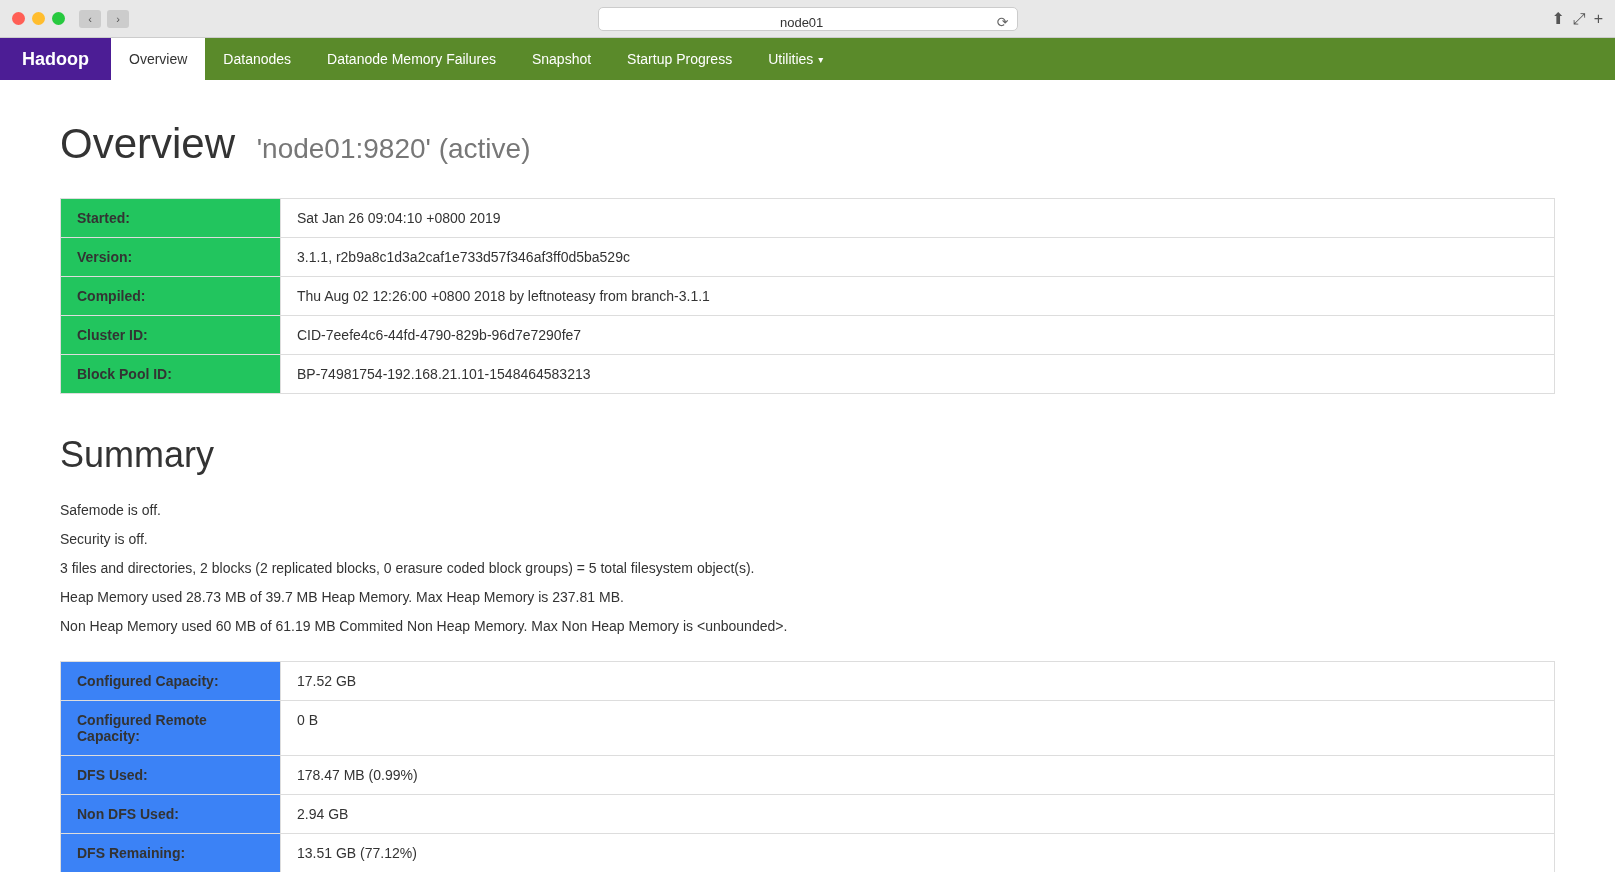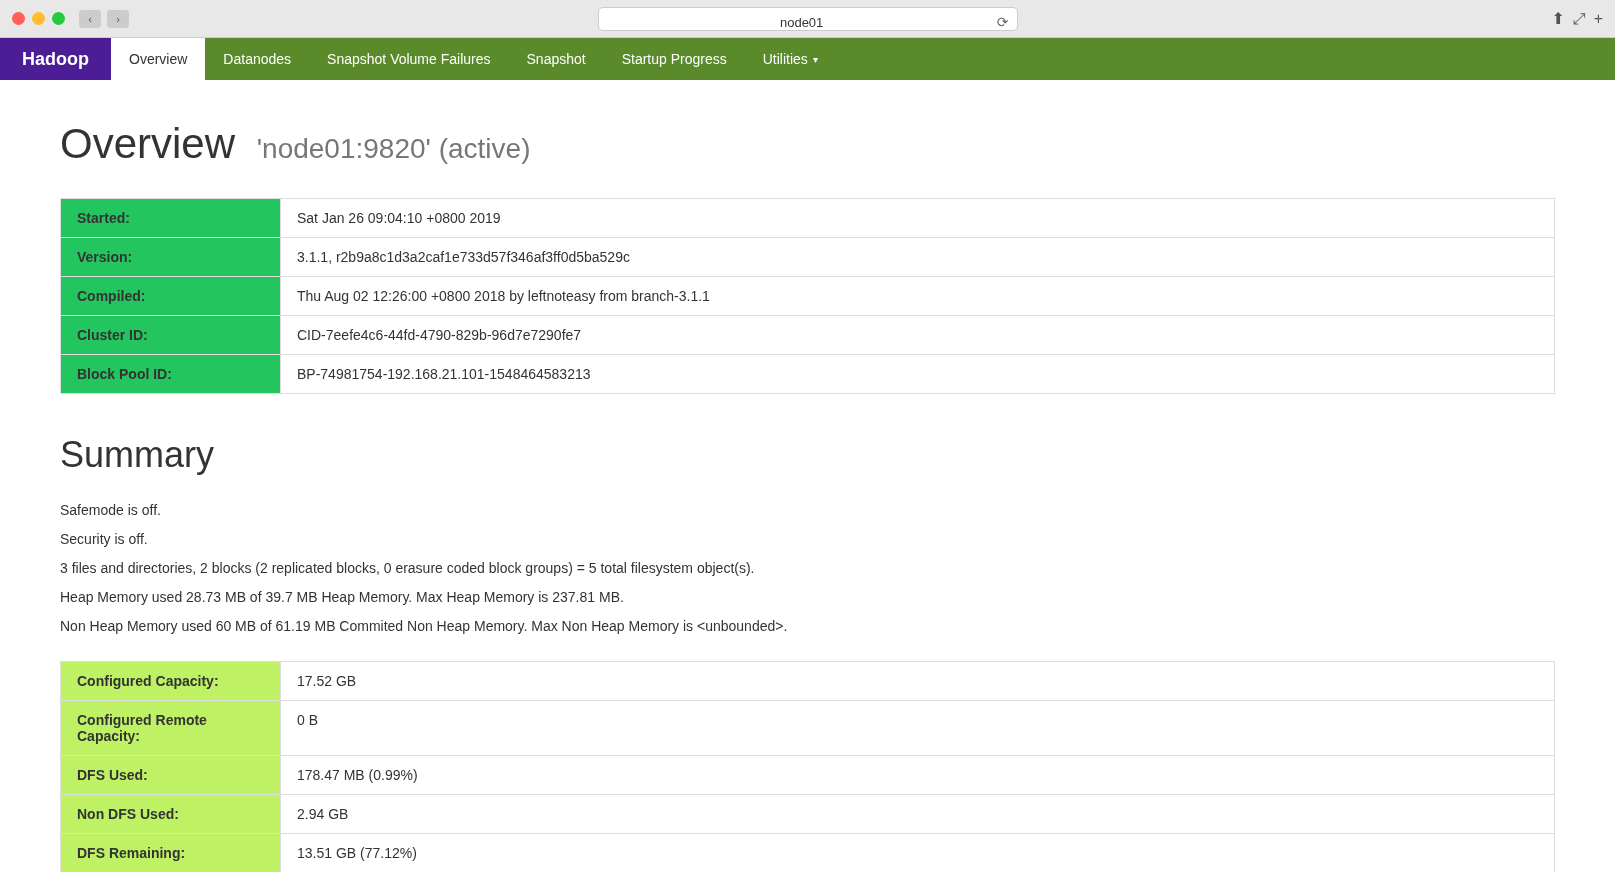--- a/index.html
+++ b/index.html
@@ -190,21 +190,21 @@
       border: 1px solid #ddd;
     }
     .summary-table td {
       padding: 11px 16px;
       border: 1px solid #ddd;
       vertical-align: top;
     }
     .summary-table td:first-child {
       font-weight: bold;
       width: 220px;
-      background: #bef264;
+      background: #3b82f6;
     }
   </style>
 </head>
 <body>
 
 <div class="titlebar">
   <div class="titlebar-buttons">
     <button class="tb-btn tb-close"></button>
     <button class="tb-btn tb-min"></button>
     <button class="tb-btn tb-max"></button>
@@ -221,21 +221,21 @@
     <button class="action-btn">⬆</button>
     <button class="action-btn">⤢</button>
     <button class="action-btn">+</button>
   </div>
 </div>
 
 <nav class="navbar">
   <div class="navbar-brand">Hadoop</div>
   <div class="navbar-item active">Overview</div>
   <div class="navbar-item">Datanodes</div>
-  <div class="navbar-item">Snapshot Volume Failures</div>
+  <div class="navbar-item">Datanode Memory Failures</div>
   <div class="navbar-item">Snapshot</div>
   <div class="navbar-item">Startup Progress</div>
   <div class="navbar-item has-dropdown">
     Utilities <span class="dropdown-arrow">▾</span>
   </div>
 </nav>
 
 <div class="main-content">
 
   <h1 class="page-title">

